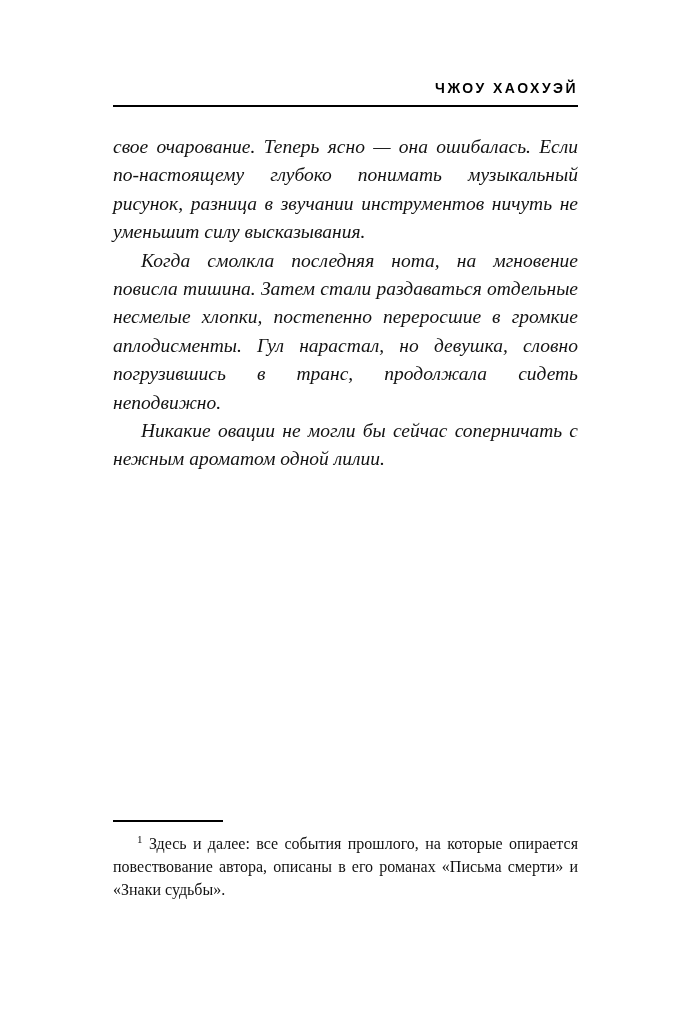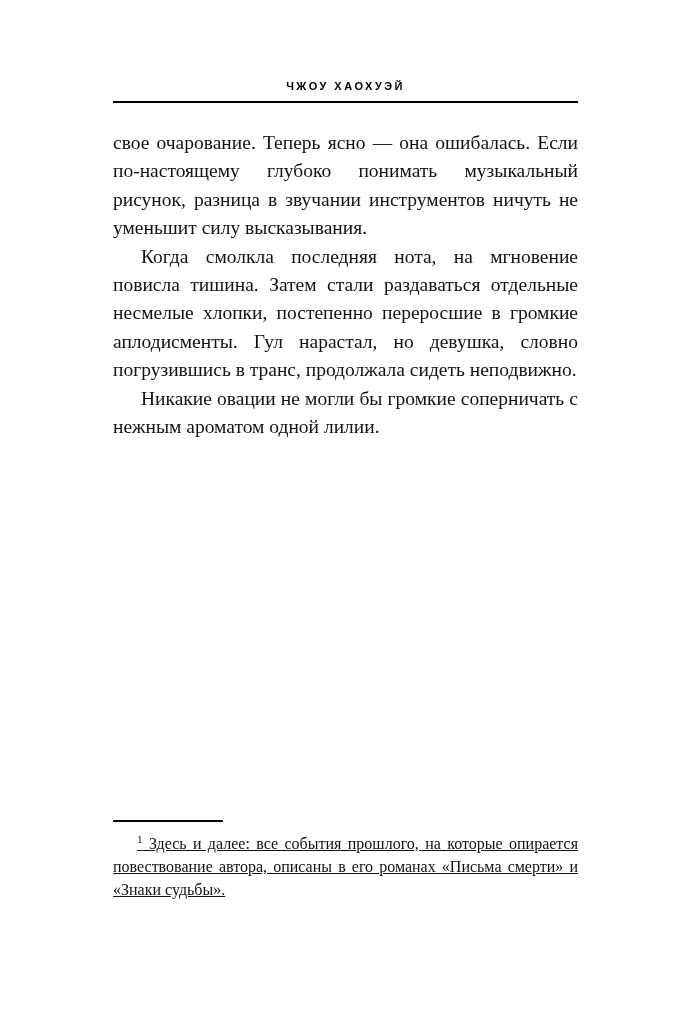--- a/index.html
+++ b/index.html
@@ -13,39 +13,40 @@
     height: 1033px;
     margin: 0 auto;
     background: #ffffff;
     box-sizing: border-box;
     padding: 80px 113px 0 113px;
     color: #121212;
     font-family: "Liberation Serif", "DejaVu Serif", serif;
     overflow: hidden;
   }
   .running-head {
-    text-align: center;
+    text-align: right;
     font-family: "Liberation Sans", "DejaVu Sans", sans-serif;
     font-weight: bold;
-    font-size: 11px;
+    font-size: 14px;
     letter-spacing: 2.5px;
     color: #000000;
     margin: 0 0 9px 0;
   }
   .header-rule {
     border: none;
     border-top: 2px solid #000000;
     margin: 0 0 26px 0;
   }
   .body-text p {
     margin: 0;
     font-size: 19.5px;
     line-height: 28.4px;
     text-align: justify;
     hyphens: auto;
+    font-style: italic;
     -webkit-hyphens: auto;
   }
   .body-text p.indent {
     text-indent: 28px;
   }
   .footnote {
     position: absolute;
     left: 113px;
     right: 113px;
     top: 820px;
@@ -56,41 +57,40 @@
     width: 110px;
     margin: 0 0 10px 0;
   }
   .footnote p {
     margin: 0;
     font-size: 16px;
     line-height: 23px;
     text-align: justify;
     text-indent: 24px;
     hyphens: auto;
-    text-decoration: underline;
     -webkit-hyphens: auto;
   }
   .footnote sup {
     font-size: 11px;
     line-height: 0;
   }
 </style>
 </head>
 <body>
 
 <div class="page">
 
   <div class="running-head">ЧЖОУ ХАОХУЭЙ</div>
 
   <hr class="header-rule">
 
   <div class="body-text">
     <p>свое очарование. Теперь ясно — она ошибалась. Если по-настоящему глубоко понимать музыкальный рисунок, разница в звучании инструментов ничуть не уменьшит силу высказывания.</p>
     <p class="indent">Когда смолкла последняя нота, на мгновение повисла тишина. Затем стали раздаваться отдельные несмелые хлопки, постепенно переросшие в громкие аплодисменты. Гул нарастал, но девушка, словно погрузившись в транс, продолжала сидеть неподвижно.</p>
-    <p class="indent">Никакие овации не могли бы громкие соперничать с нежным ароматом одной лилии.</p>
+    <p class="indent">Никакие овации не могли бы сейчас соперничать с нежным ароматом одной лилии.</p>
   </div>
 
   <div class="footnote">
     <hr class="footnote-rule">
     <p><sup>1</sup> <span>Здесь и далее: все события прошлого, на которые опирается повествование автора, описаны в его романах «Письма смерти» и «Знаки судьбы».</span></p>
   </div>
 
 </div>
 
 </body></html>

